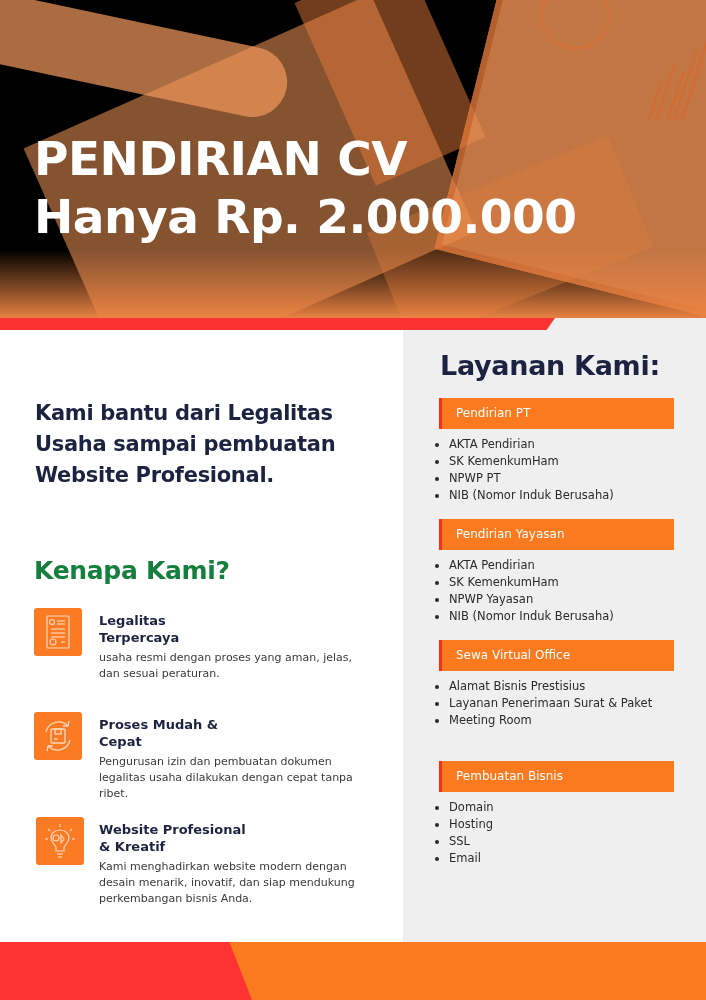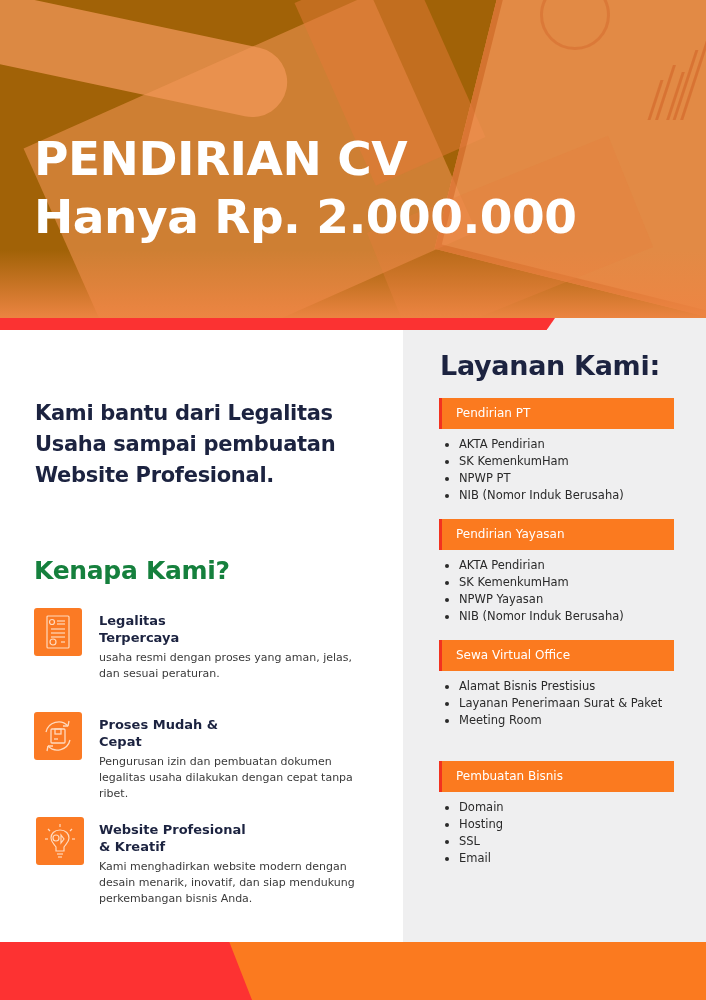--- a/index.html
+++ b/index.html
@@ -2,21 +2,21 @@
 <html><head>
 <meta charset="utf-8">
 <style>
   * { box-sizing: border-box; margin: 0; padding: 0; }
   html, body { width: 706px; height: 1000px; overflow: hidden; background: #ffffff; }
   body { position: relative; font-family: "DejaVu Sans", sans-serif; color: #1c2340; }
 
   
   .hero {
     position: absolute; left: 0; top: 0; width: 706px; height: 320px;
-    background: #a16207; overflow: hidden;
+    background: #000000; overflow: hidden;
   }
   .hero .deco { position: absolute; }
   .hero .d1 { left: -40px; top: 20px; width: 330px; height: 70px; background: #f59a5c; border-radius: 40px; transform: rotate(12deg); opacity: .7; }
   .hero .d2 { left: 60px; top: 60px; width: 380px; height: 260px; background: #f49858; transform: rotate(-24deg); opacity: .55; }
   .hero .d3 { left: 330px; top: -30px; width: 120px; height: 200px; background: #e37a38; transform: rotate(-24deg); opacity: .5; }
   .hero .d4 { left: 470px; top: -40px; width: 300px; height: 330px; background: #f39455; transform: rotate(14deg); opacity: .8; border: 6px solid #e1783a; }
   .hero .d5 { left: 540px; top: -20px; width: 70px; height: 70px; border: 3px solid #d76e30; border-radius: 50%; opacity: .6; }
   .hero .bars { position: absolute; left: 650px; top: 30px; width: 60px; height: 90px; }
   .hero .bars span { position: absolute; bottom: 0; width: 3px; background: #d46a2c; transform: skewX(-18deg); opacity: .7; }
   .hero .d6 { left: 0; top: 250px; width: 706px; height: 70px; background: linear-gradient(180deg, rgba(240,138,72,0) 0%, #ee8543 100%); }
@@ -43,21 +43,21 @@
     position: absolute; left: 440px; top: 350px;
     font-size: 27px; font-weight: bold; color: #1c2340; letter-spacing: -0.3px;
   }
   .svc-header {
     position: absolute; left: 439px; width: 235px; height: 31px;
     background: #fb7a1f; border-left: 3px solid #f2321f;
     color: #ffffff; font-size: 12px; line-height: 31px; padding-left: 14px;
     font-family: "DejaVu Sans", sans-serif;
   }
   .svc-list {
-    position: absolute; left: 443px; list-style: none;
+    position: absolute; left: 433px; list-style: none;
     font-size: 11.5px; color: #2a2a2a; line-height: 17px;
   }
   .svc-list li { padding-left: 16px; position: relative; }
   .svc-list li::before {
     content: ""; position: absolute; left: 2px; top: 7px; width: 4px; height: 4px;
     border-radius: 50%; background: #2a2a2a;
   }
 
   
   .tagline {

